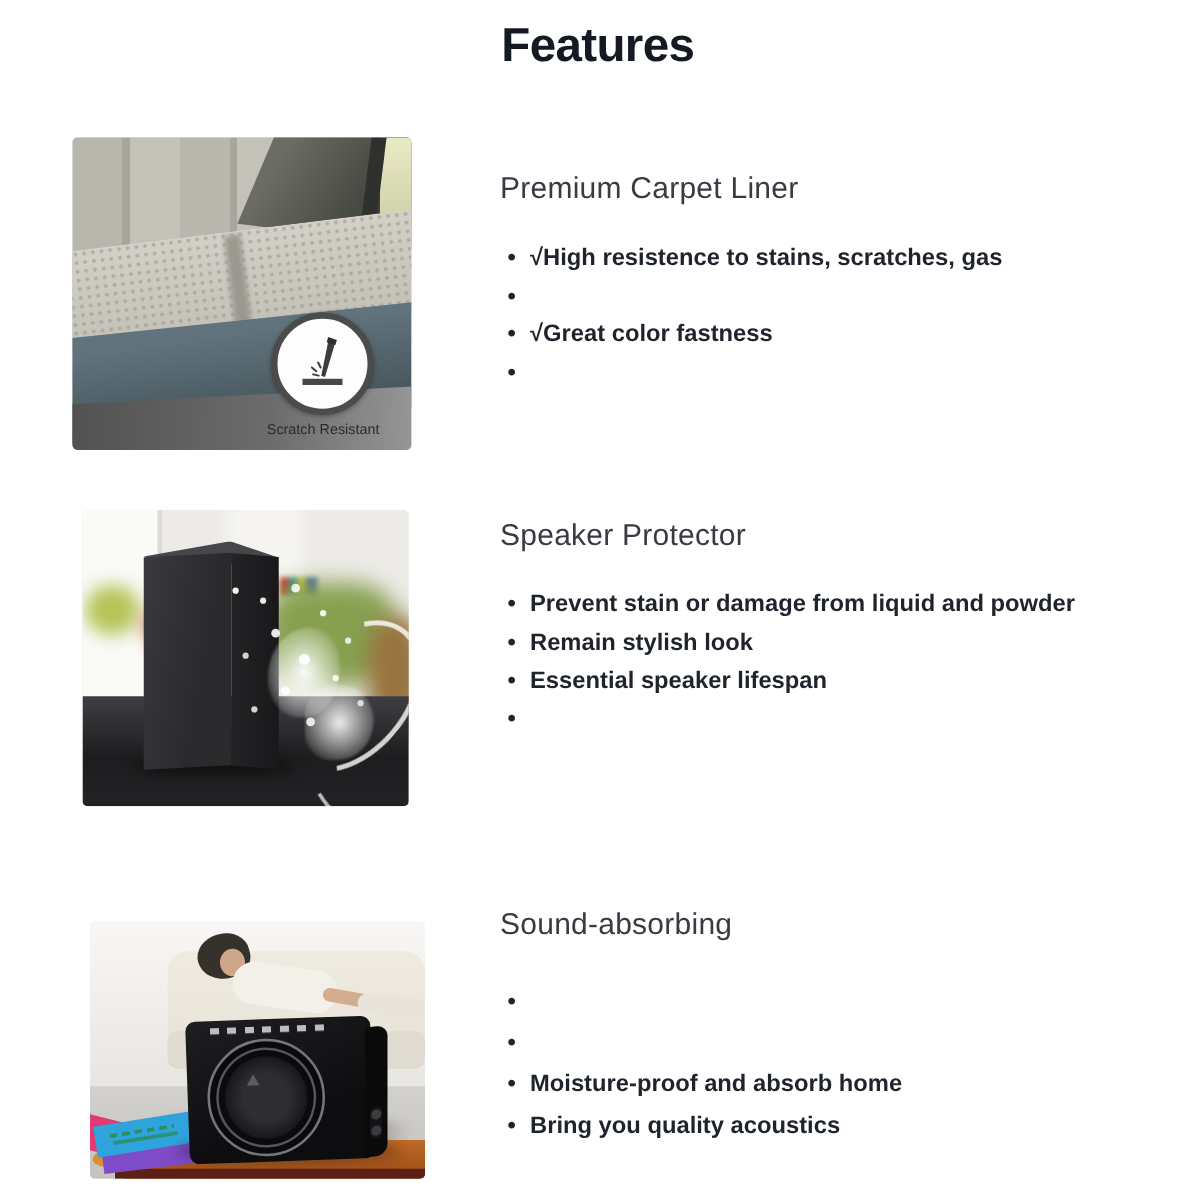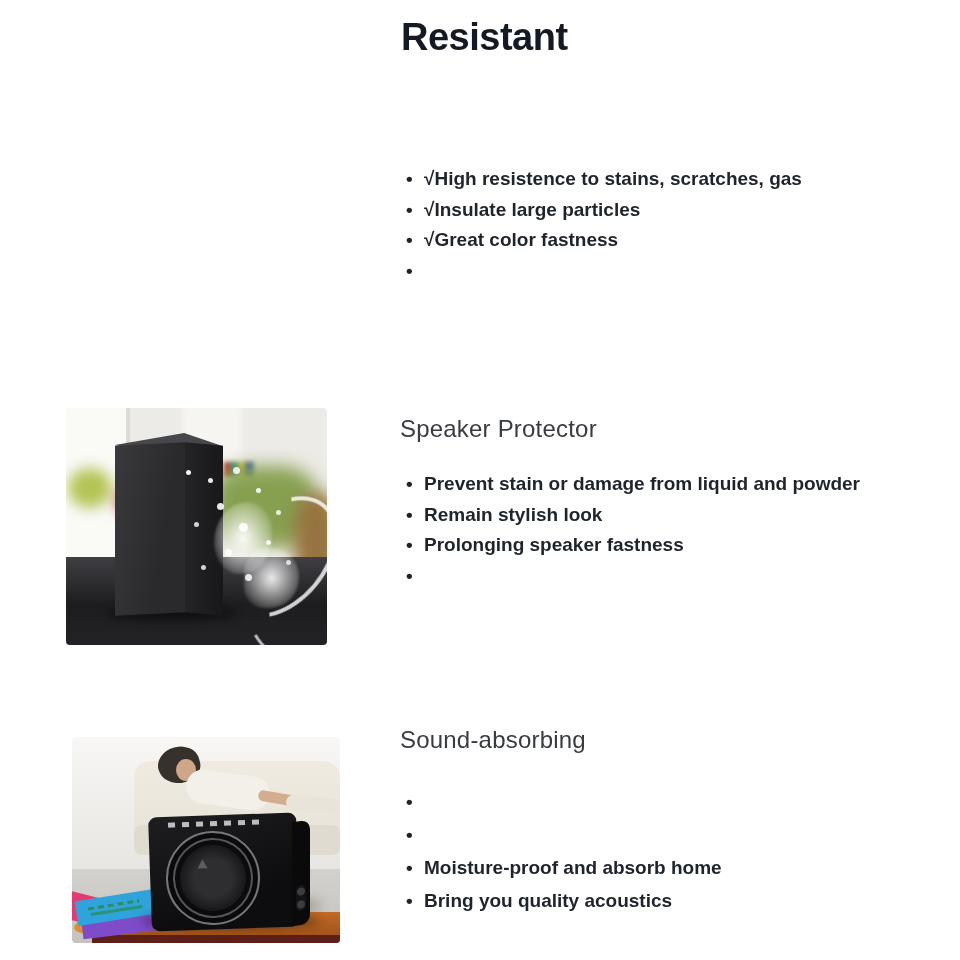--- a/index.html
+++ b/index.html
@@ -154,32 +154,53 @@
     background:radial-gradient(circle,#2e2e31 0 40%,#151517 75%);}
   .f3-cone-logo{left:30px;top:26px;width:0;height:0;
     border-left:5px solid transparent;border-right:5px solid transparent;
     border-bottom:9px solid #5c5c62;}
 </style>
 </head>
 <body>
 
 <div class="page">
 
-  <h1 class="page-title">Resistant</h1>
-
+  <h1 class="page-title">Features</h1>
+
+  <div class="photo" id="fig1">
+    <div class="f1-seatback"></div>
+    <div class="f1-door"></div>
+    <div class="f1-glass"></div>
+    <div class="f1-pillar"></div>
+    <div class="f1-cushion"></div>
+    <div class="f1-cushion-gap"></div>
+    <div class="f1-carpet"></div>
+    <div class="f1-floor"></div>
+    <div class="f1-badge">
+      <div class="f1-badge-circle">
+        <svg width="48" height="48" viewBox="0 0 48 48">
+          <rect x="8" y="36" width="32" height="5" fill="#474747"></rect>
+          <path d="M29 4 L34.5 6 L26 34.5 L23 33.5 Z" fill="#3d3d3d"></path>
+          <path d="M28.5 2.5 L35.5 5 L34.3 9 L27.4 6.7 Z" fill="#2e2e2e"></path>
+          <path d="M19 30 l-3.5 -3 M21 33.5 l-4.5 -1 M22.5 27 l-2 -4" stroke="#3d3d3d" stroke-width="1.6" fill="none" stroke-linecap="round"></path>
+        </svg>
+      </div>
+      <div class="f1-badge-label">Scratch Resistant</div>
+    </div>
+  </div>
 
   <div class="textcol s1" style="top:137px;">
+    <h2 class="sec-heading">Premium Carpet Liner</h2>
     <ul class="bullets gap-s1">
       <li class="bullet">
         <span class="b-dot">•</span>
         <span class="b-text">√High resistence to stains, scratches, gas</span>
       </li>
       <li class="bullet">
         <span class="b-dot">•</span>
-        <span class="b-text">√Insulate large particles</span>
       </li>
       <li class="bullet">
         <span class="b-dot">•</span>
         <span class="b-text">√Great color fastness</span>
       </li>
       <li class="bullet">
         <span class="b-dot">•</span>
       </li>
     </ul>
   </div>
@@ -212,21 +233,21 @@
       <li class="bullet">
         <span class="b-dot">•</span>
         <span class="b-text">Prevent stain or damage from liquid and powder</span>
       </li>
       <li class="bullet">
         <span class="b-dot">•</span>
         <span class="b-text">Remain stylish look</span>
       </li>
       <li class="bullet">
         <span class="b-dot">•</span>
-        <span class="b-text">Prolonging speaker fastness</span>
+        <span class="b-text">Essential speaker lifespan</span>
       </li>
       <li class="bullet">
         <span class="b-dot">•</span>
       </li>
     </ul>
   </div>
 
   <div class="photo" id="fig3">
     <div class="f3-floor"></div>
     <div class="f3-sofa"></div>

